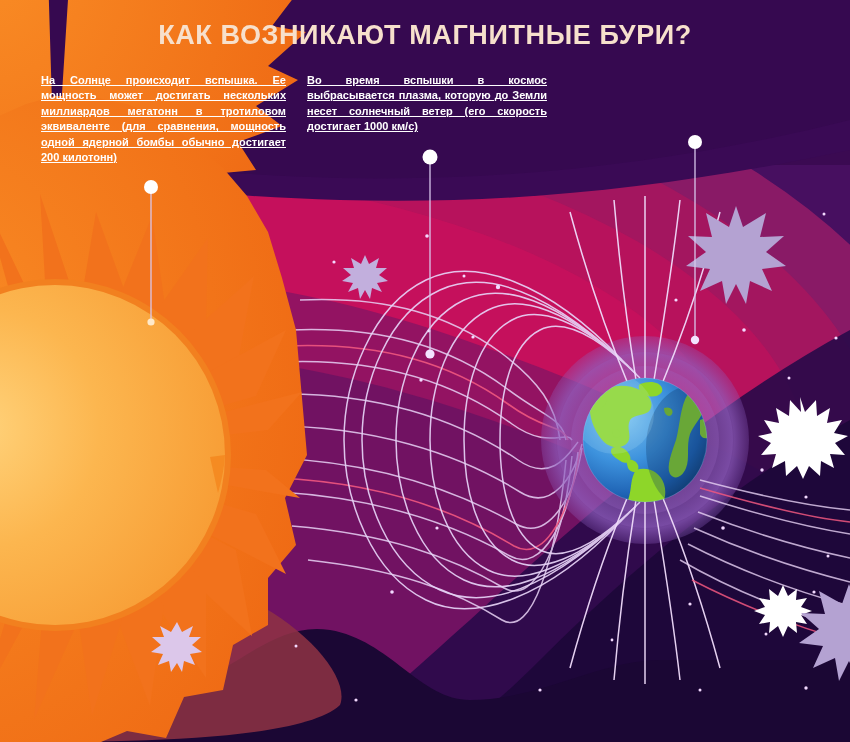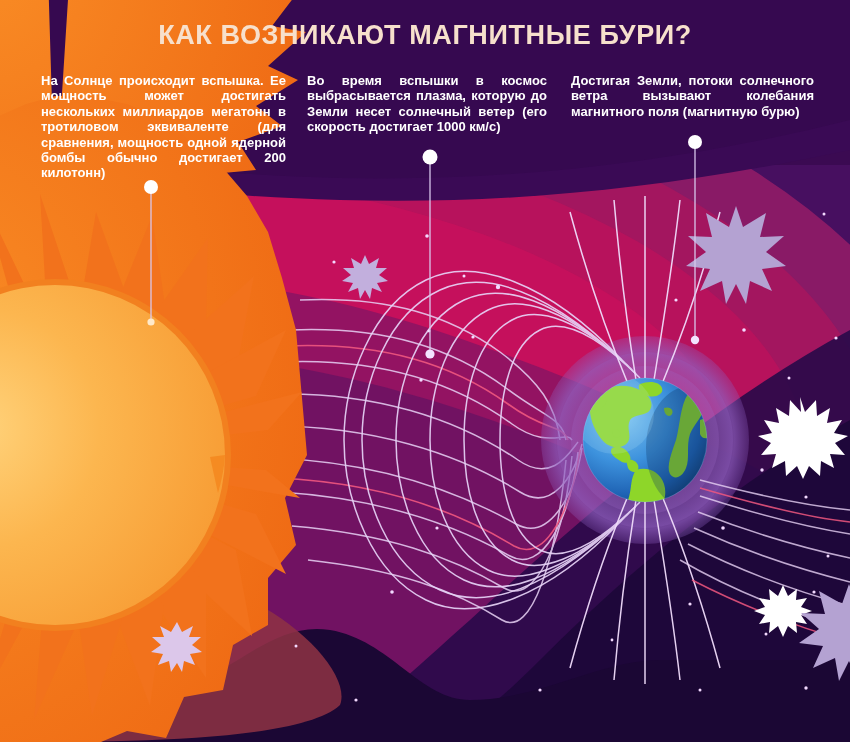--- a/index.html
+++ b/index.html
@@ -36,25 +36,26 @@
     color: #f7e0cc;
     z-index: 40;
     white-space: nowrap;
   }
   
   .caption {
     position: absolute;
     z-index: 40;
     color: #ffffff;
     font-family: "Liberation Sans", sans-serif;
-    font-size: 13px;
+    font-size: 11px;
     font-weight: bold;
     line-height: 15.4px;
     text-align: justify;
     text-justify: inter-word;
+    text-decoration: underline;
   }
   #cap-0 { left: 41px;  top: 73px;  width: 245px; }
   #cap-1 { left: 307px; top: 73px;  width: 240px; }
   #cap-2 { left: 571px; top: 73px;  width: 243px; }
 </style>
 </head>
 <body>
 
 <div id="stage">
 
@@ -369,15 +370,14 @@
 
     </g>
   </svg>
 
   <div class="title">КАК ВОЗНИКАЮТ МАГНИТНЫЕ БУРИ?</div>
 
   <div class="caption" id="cap-0">На Солнце происходит вспышка. Ее мощность может достигать нескольких миллиардов мегатонн в тротиловом эквиваленте (для сравнения, мощность одной ядерной бомбы обычно достигает 200 килотонн)</div>
 
   <div class="caption" id="cap-1">Во время вспышки в космос выбрасывается плазма, которую до Земли несет солнечный ветер (его скорость достигает 1000 км/с)</div>
 
-  <div class="caption" id="cap-2">Достигая Земли, потоки солнечного ветра вызывают колебания магнитного поля (магнитную бурю)</div>
 
 </div>
 
 </body></html>

